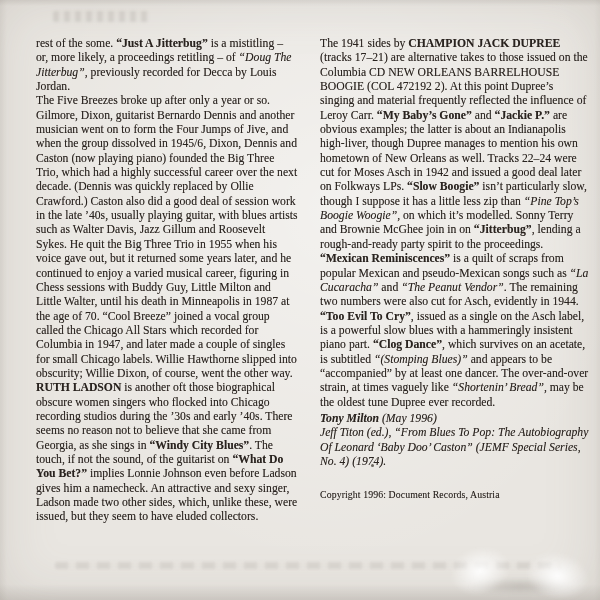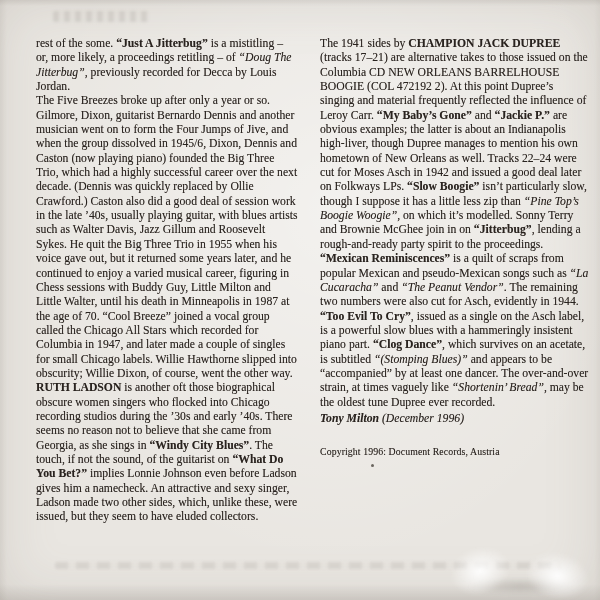--- a/index.html
+++ b/index.html
@@ -70,21 +70,22 @@
   <div class="ghost-top"></div>
 
   <div class="col col-left">
     <p><span>rest of the some. </span><span class="b">“Just A Jitterbug”</span><span> is a mistitling – or, more likely, a proceedings retitling – of </span><span class="i">“Doug The Jitterbug”,</span><span> previously recorded for Decca by Louis Jordan.</span></p>
     <p><span>The Five Breezes broke up after only a year or so. Gilmore, Dixon, guitarist Bernardo Dennis and another musician went on to form the Four Jumps of Jive, and when the group dissolved in 1945/6, Dixon, Dennis and Caston (now playing piano) founded the Big Three Trio, which had a highly successful career over the next decade. (Dennis was quickly replaced by Ollie Crawford.) Caston also did a good deal of session work in the late ’40s, usually playing guitar, with blues artists such as Walter Davis, Jazz Gillum and Roosevelt Sykes. He quit the Big Three Trio in 1955 when his voice gave out, but it returned some years later, and he continued to enjoy a varied musical career, figuring in Chess sessions with Buddy Guy, Little Milton and Little Walter, until his death in Minneapolis in 1987 at the age of 70. “Cool Breeze” joined a vocal group called the Chicago All Stars which recorded for Columbia in 1947, and later made a couple of singles for small Chicago labels. Willie Hawthorne slipped into obscurity; Willie Dixon, of course, went the other way.</span></p>
     <p><span class="b">RUTH LADSON</span><span> is another oft those biographical obscure women singers who flocked into Chicago recording studios during the ’30s and early ’40s. There seems no reason not to believe that she came from Georgia, as she sings in </span><span class="b">“Windy City Blues”</span><span>. The touch, if not the sound, of the guitarist on </span><span class="b">“What Do You Bet?”</span><span> implies Lonnie Johnson even before Ladson gives him a namecheck. An attractive and sexy singer, Ladson made two other sides, which, unlike these, were issued, but they seem to have eluded collectors.</span></p>
   </div>
 
   <div class="col col-right">
     <p><span>The 1941 sides by </span><span class="b">CHAMPION JACK DUPREE</span><span> (tracks 17–21) are alternative takes to those issued on the Columbia CD NEW ORLEANS BARRELHOUSE BOOGIE (COL 472192 2). At this point Dupree’s singing and material frequently reflected the influence of Leroy Carr. </span><span class="b">“My Baby’s Gone”</span><span> and </span><span class="b">“Jackie P.”</span><span> are obvious examples; the latter is about an Indianapolis high-liver, though Dupree manages to mention his own hometown of New Orleans as well. Tracks 22–24 were cut for Moses Asch in 1942 and issued a good deal later on Folkways LPs. </span><span class="b">“Slow Boogie”</span><span> isn’t particularly slow, though I suppose it has a little less zip than </span><span class="i">“Pine Top’s Boogie Woogie”</span><span>, on which it’s modelled. Sonny Terry and Brownie McGhee join in on </span><span class="b">“Jitterbug”</span><span>, lending a rough-and-ready party spirit to the proceedings. </span><span class="b">“Mexican Reminiscences”</span><span> is a quilt of scraps from popular Mexican and pseudo-Mexican songs such as </span><span class="i">“La Cucaracha”</span><span> and </span><span class="i">“The Peanut Vendor”</span><span>. The remaining two numbers were also cut for Asch, evidently in 1944. </span><span class="b">“Too Evil To Cry”</span><span>, issued as a single on the Asch label, is a powerful slow blues with a hammeringly insistent piano part. </span><span class="b">“Clog Dance”</span><span>, which survives on an acetate, is subtitled </span><span class="i">“(Stomping Blues)”</span><span> and appears to be “accompanied” by at least one dancer. The over-and-over strain, at times vaguely like </span><span class="i">“Shortenin’ Bread”</span><span>, may be the oldest tune Dupree ever recorded.</span></p>
-    <p class="byline"><span class="b i">Tony Milton</span><span class="i"> (December 1996)</span></p>
+    <p class="byline"><span class="b i">Tony Milton</span><span class="i"> (May 1996)</span></p>
+    <p class="acks-citation"><span class="i">Jeff Titon (ed.), “From Blues To Pop: The Autobiography Of Leonard ‘Baby Doo’ Caston” (JEMF Special Series, No. 4) (1974).</span></p>
     <p class="copyright">Copyright 1996: Document Records, Austria</p>
   </div>
 
   <div class="speck"></div>
   <div class="ghost-bottom"></div>
   <div class="crease-shadow"></div>
   <div class="crease crease1"></div>
   <div class="crease crease2"></div>
 
 </div>

